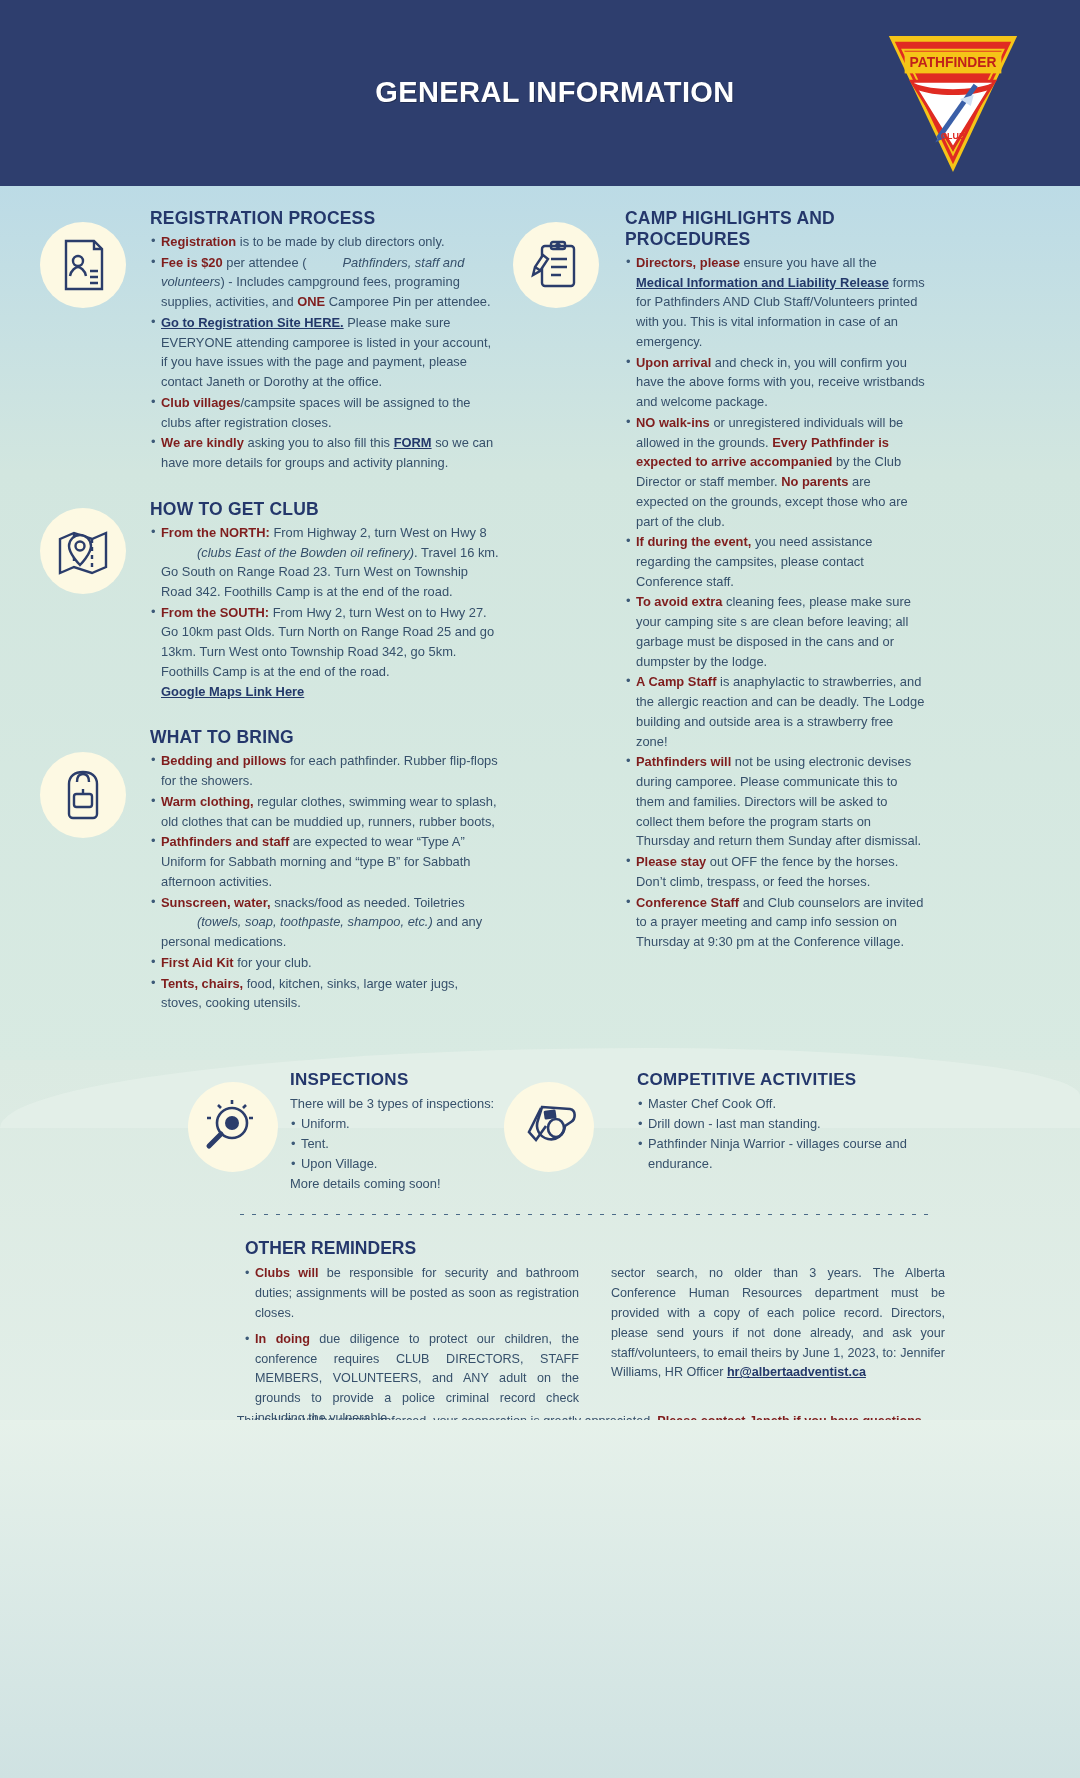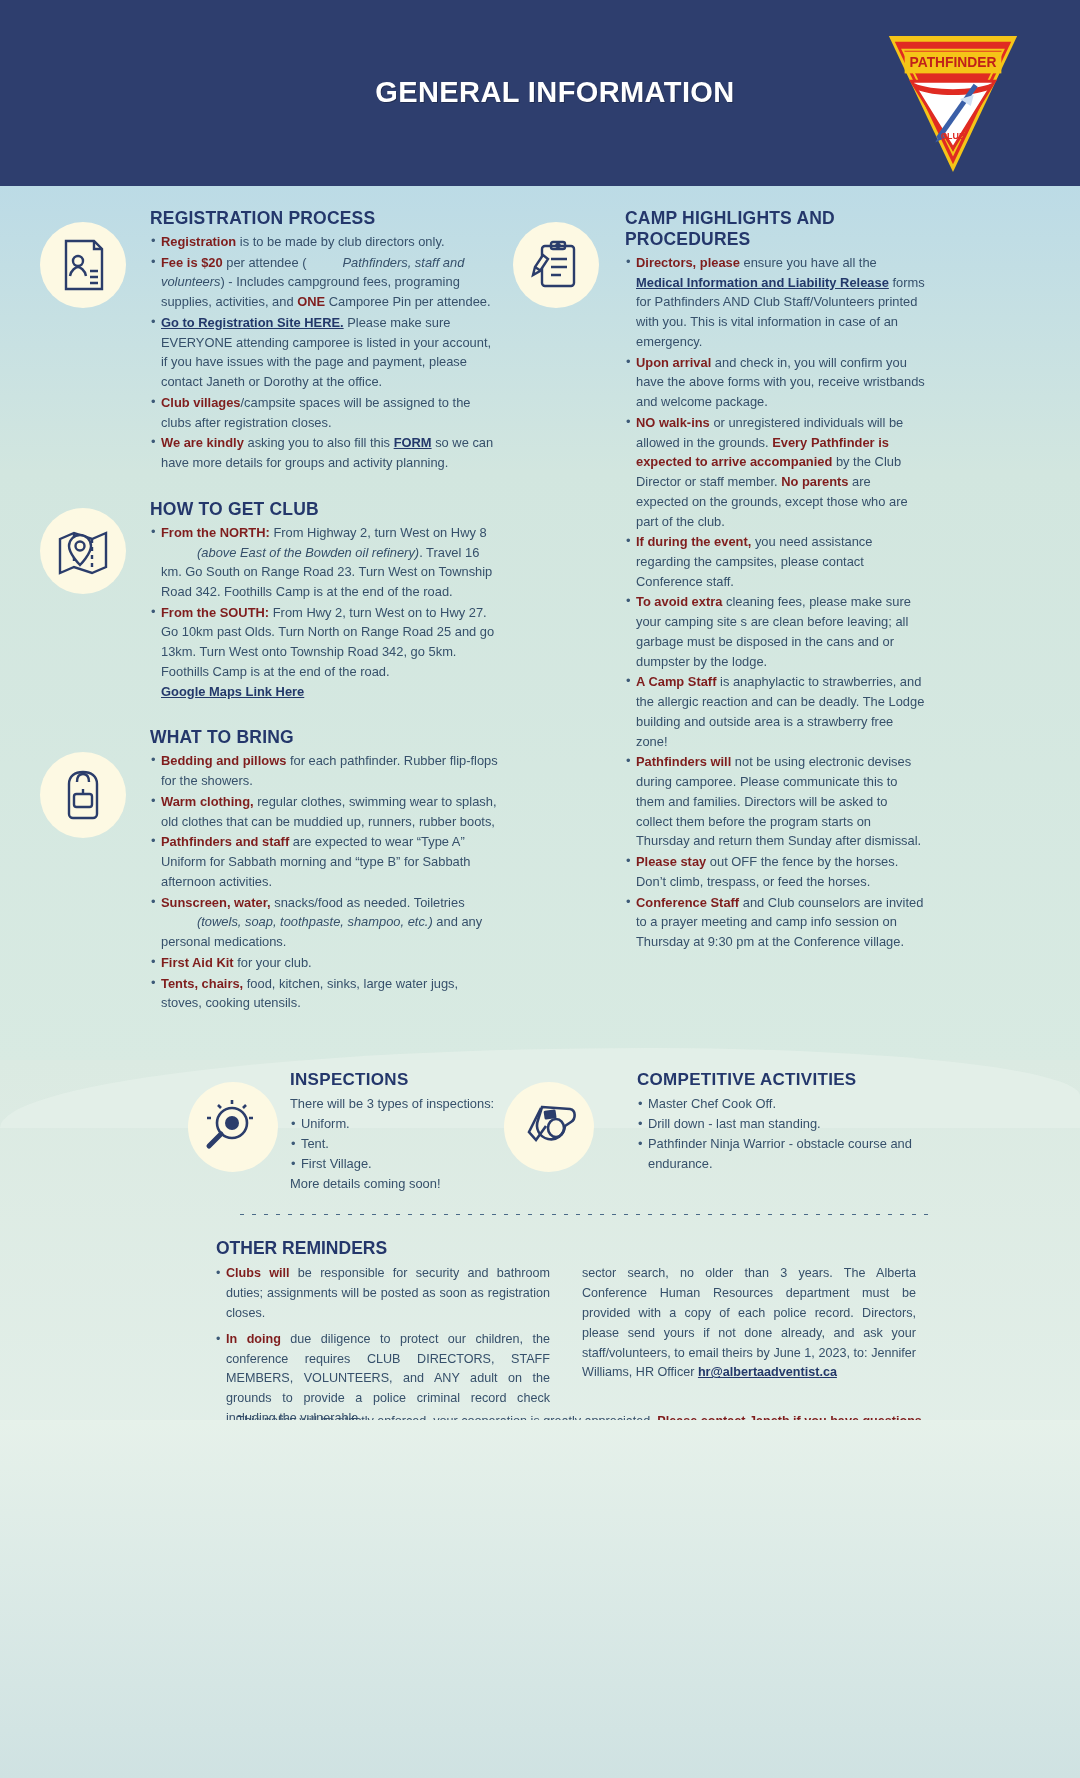--- a/index.html
+++ b/index.html
@@ -102,21 +102,21 @@
   .lite-txt { font-size:12.9px; line-height:1.55; color:#36506b; }
 
   
   .dots {
     position:absolute; left:236px; top:1212px; width:692px; height:5px;
     background-image:radial-gradient(#4a6a88 1.6px, transparent 1.7px);
     background-size:12px 5px; background-repeat:repeat-x;
   }
 
   
-  .other-block { position:absolute; left:216px; top:1238px; width:700px; }
+  .other-block { position:absolute; left:245px; top:1238px; width:700px; }
   .other-title { color:#24376b; font-weight:800; font-size:17.5px; margin-bottom:5px; }
   .other-cols { display:flex; gap:32px; }
   .other-cols > div { flex:1; }
   .just { text-align:justify; font-size:12.6px; line-height:1.58; color:#36506b; }
   .just li { list-style:none; position:relative; padding-left:10px; text-align:justify; }
   .just li:before { content:"\2022"; position:absolute; left:0; color:#3d5a78; }
   .footer-note {
     position:absolute; left:236px; top:1412px; width:690px;
     text-align:center; font-size:12.6px; color:#36506b; line-height:1.5;
   }
@@ -220,21 +220,21 @@
     <ul class="bul">
       <li><b>Registration</b><span> is to be made by club directors only.</span></li>
       <li><b>Fee is $20</b> per attendee (<i>Pathfinders, staff and volunteers</i>) - Includes campground fees, programing supplies, activities, and <b>ONE</b> Camporee Pin per attendee.</li>
       <li><a class="lnk">Go to Registration Site HERE.</a> Please make sure EVERYONE attending camporee is listed in your account, if you have issues with the page and payment, please contact Janeth or Dorothy at the office.</li>
       <li><b>Club villages</b><span>/campsite spaces will be assigned to the clubs after registration closes.</span></li>
       <li><b>We are kindly</b> asking you to also fill this <a class="lnk">FORM</a> so we can have more details for groups and activity planning.</li>
     </ul>
 
     <div class="sec-title" style="margin-top:26px">HOW TO GET CLUB</div>
     <ul class="bul">
-      <li><b>From the NORTH:</b> From Highway 2, turn West on Hwy 8 <i>(above East of the Bowden oil refinery)</i>. Travel 16 km. Go South on Range Road 23. Turn West on Township Road 342. Foothills Camp is at the end of the road.</li>
+      <li><b>From the NORTH:</b> From Highway 2, turn West on Hwy 8 <i>(clubs East of the Bowden oil refinery)</i>. Travel 16 km. Go South on Range Road 23. Turn West on Township Road 342. Foothills Camp is at the end of the road.</li>
       <li><b>From the SOUTH:</b><span> From Hwy 2, turn West on to Hwy 27. Go 10km past Olds. Turn North on Range Road 25 and go 13km. Turn West onto Township Road 342, go 5km. Foothills Camp is at the end of the road.</span><br><a class="lnk">Google Maps Link Here</a></li>
     </ul>
 
     <div class="sec-title" style="margin-top:26px">WHAT TO BRING</div>
     <ul class="bul">
       <li><b>Bedding and pillows</b><span> for each pathfinder. Rubber flip-flops for the showers.</span></li>
       <li><b>Warm clothing,</b><span> regular clothes, swimming wear to splash, old clothes that can be muddied up, runners, rubber boots,</span></li>
       <li><b>Pathfinders and staff</b><span> are expected to wear “Type A” Uniform for Sabbath morning and “type B” for Sabbath afternoon activities.</span></li>
       <li><b>Sunscreen, water,</b> snacks/food as needed. Toiletries <i>(towels, soap, toothpaste, shampoo, etc.)</i> and any personal medications.</li>
       <li><b>First Aid Kit</b><span> for your club.</span></li>
@@ -256,31 +256,31 @@
       <li><b>Conference Staff</b><span> and Club counselors are invited to a prayer meeting and camp info session on Thursday at 9:30 pm at the Conference village.</span></li>
     </ul>
   </div>
 
   <div class="insp-block">
     <div class="sec-title-sm">INSPECTIONS</div>
     <div class="lite-txt">There will be 3 types of inspections:</div>
     <ul>
       <li class="lite-li">Uniform.</li>
       <li class="lite-li">Tent.</li>
-      <li class="lite-li">First Village.</li>
+      <li class="lite-li">Upon Village.</li>
     </ul>
     <div class="lite-txt">More details coming soon!</div>
   </div>
 
   <div class="comp-block">
     <div class="sec-title-sm">COMPETITIVE  ACTIVITIES</div>
     <ul>
       <li class="lite-li">Master Chef Cook Off.</li>
       <li class="lite-li">Drill down - last man standing.</li>
-      <li class="lite-li">Pathfinder Ninja Warrior - obstacle course and endurance.</li>
+      <li class="lite-li">Pathfinder Ninja Warrior - villages course and endurance.</li>
     </ul>
   </div>
 
   <div class="dots"></div>
 
   <div class="other-block">
     <div class="other-title">OTHER REMINDERS</div>
     <div class="other-cols">
       <div>
         <ul class="just">

